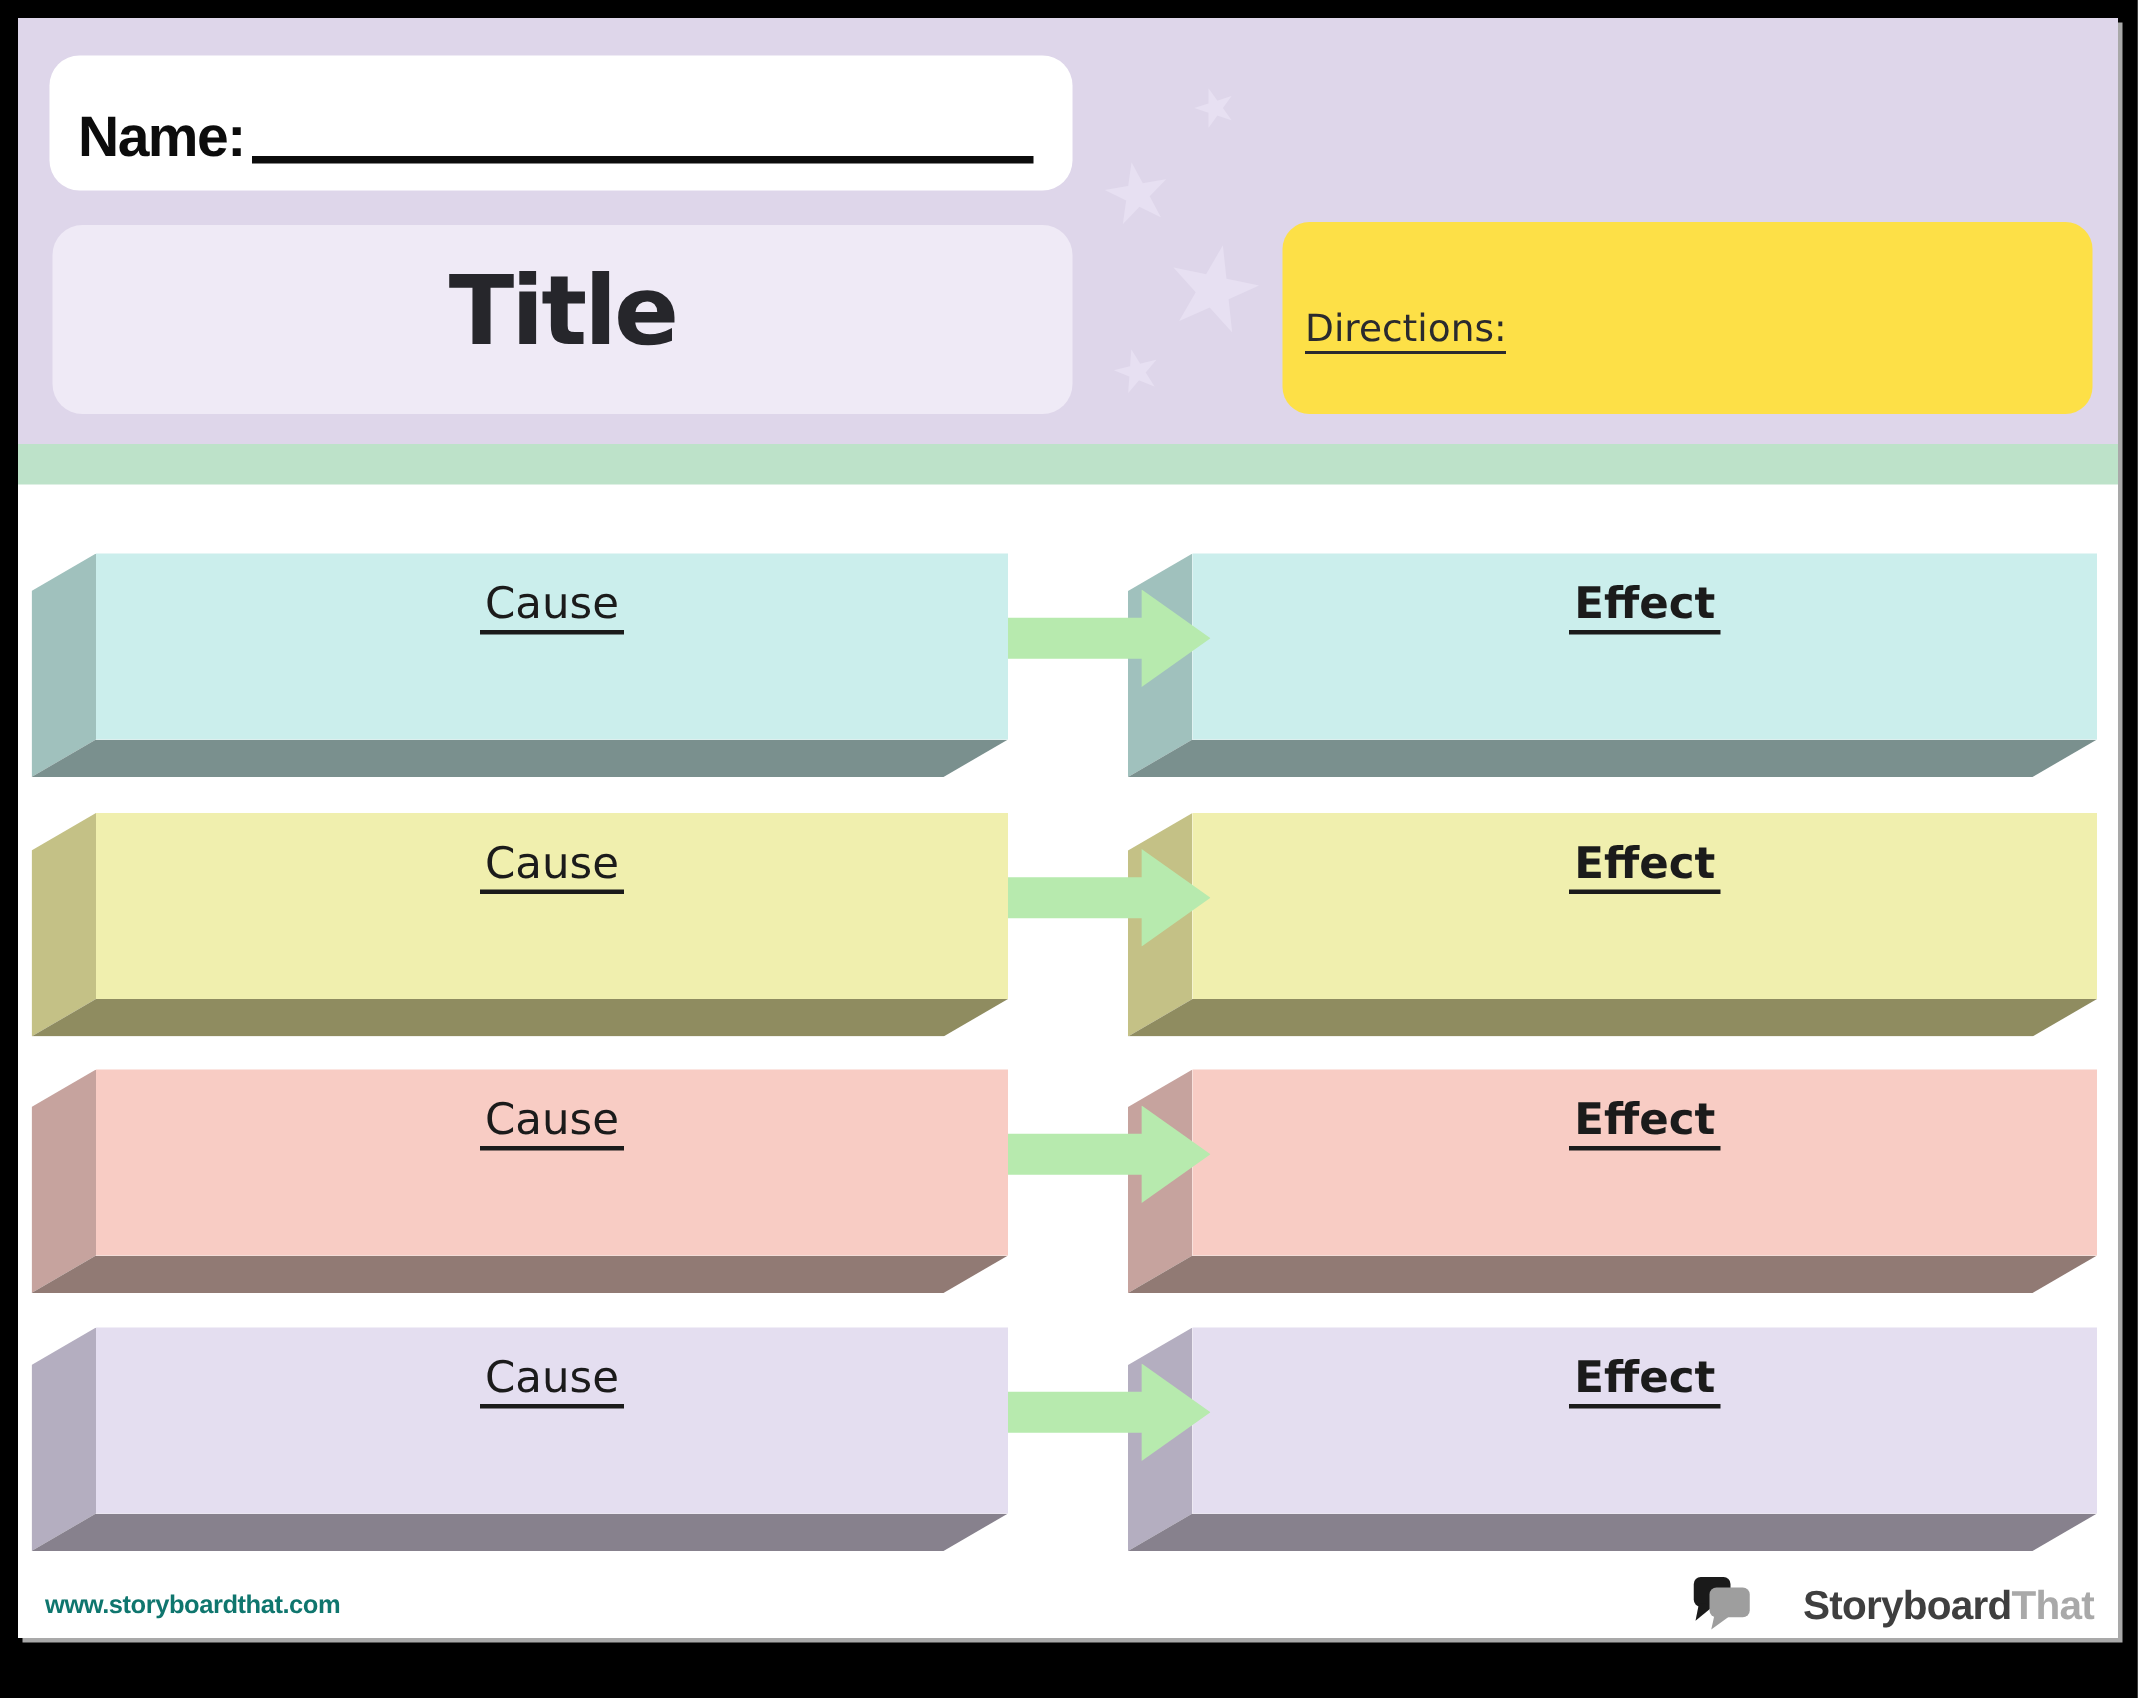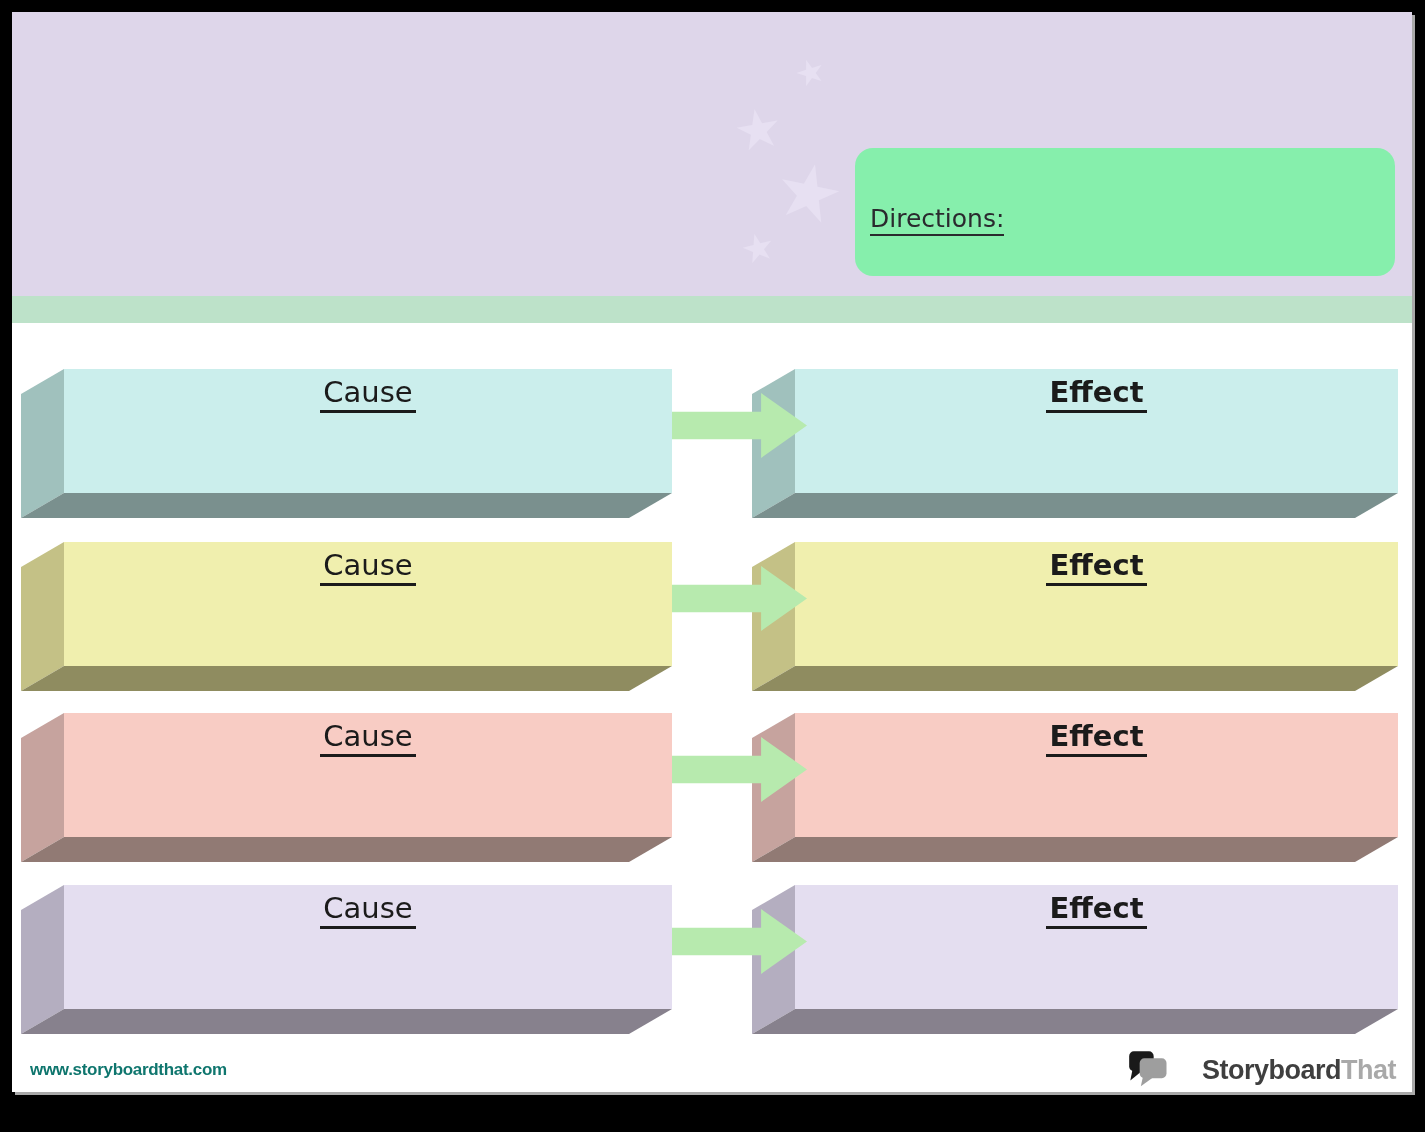--- a/index.html
+++ b/index.html
@@ -23,21 +23,21 @@
              margin-left:5px;margin-bottom:2px;}
 
   .title-box{position:absolute;left:23px;top:138px;width:680px;height:126px;
              background:var(--title-box-bg,#efeaf6);border-radius:20px;
              display:flex;align-items:center;justify-content:center;
              padding-bottom:10px;box-sizing:border-box;}
   .title-text{font-family:"DejaVu Sans",sans-serif;font-size:64px;
               font-weight:bold;color:#26262b;letter-spacing:-2px;}
 
   .directions-box{position:absolute;left:843px;top:136px;width:540px;height:128px;
-                  background:#86efac;border-radius:18px;box-sizing:border-box;}
+                  background:#fde047;border-radius:18px;box-sizing:border-box;}
   .directions-label{position:absolute;left:15px;top:56px;
                     font-family:"DejaVu Sans",sans-serif;font-size:25px;
                     color:#2a2a2e;border-bottom:2px solid #2a2a2e;
                     padding-bottom:1px;}
 
   .star{position:absolute;color:var(--star-color,#e7e0f2);line-height:1;
         transform:translate(-50%,-50%);}
   .star.s1{left:798px;top:60px;font-size:34px;transform:translate(-50%,-50%) rotate(-18deg);}
   .star.s2{left:746px;top:117px;font-size:54px;transform:translate(-50%,-50%) rotate(-10deg);}
   .star.s3{left:797px;top:181px;font-size:76px;transform:translate(-50%,-50%) rotate(12deg);}
@@ -46,21 +46,21 @@
   
   .b3d{position:absolute;height:149px;}
   .b3d .side{position:absolute;left:0;top:0;width:43px;height:149px;
              background:var(--side,#999);
              clip-path:polygon(100% 0,100% calc(100% - 25px),0 100%,0 25px);}
   .b3d .bottom{position:absolute;left:0;bottom:0;width:100%;height:25px;
                background:var(--bottom,#666);
                clip-path:polygon(43px 0,100% 0,calc(100% - 43px) 100%,0 100%);}
   .b3d .face{position:absolute;left:43px;top:0;right:0;height:124px;
              background:var(--face,#eee);text-align:center;}
-  .face-label{display:inline-block;margin-top:6px;
+  .face-label{display:inline-block;margin-top:16px;
               font-family:"DejaVu Sans",sans-serif;font-size:29px;
               color:#1b1b1b;border-bottom:3px solid #1b1b1b;
               padding:0 3px 1px 3px;letter-spacing:0px;}
 
   .cause{left:9px;width:651px;}
   .effect{left:740px;width:646px;font-weight:bold;}
   .row-top-0{top:357px;} .row-top-1{top:530px;}
   .row-top-2{top:701px;} .row-top-3{top:873px;}
 
   .arrow{position:absolute;left:660px;width:135px;height:65px;z-index:5;
@@ -82,21 +82,28 @@
 <body>
 
 <div class="page">
 
   <div class="header">
     <span class="star s1">★</span>
     <span class="star s2">★</span>
     <span class="star s3">★</span>
     <span class="star s4">★</span>
 
+    <div class="name-box">
+      <span class="name-label">Name:</span>
+      <span class="name-line"></span>
+    </div>
 
+    <div class="title-box">
+      <span class="title-text">Title</span>
+    </div>
 
     <div class="directions-box">
       <span class="directions-label">Directions:</span>
     </div>
   </div>
 
   <div class="strip"></div>
 
   <div class="b3d cause row-top-0" style="--face: #cbeeec; --side: #a0c1bd; --bottom: #7a908e;">
     <div class="side"></div>

